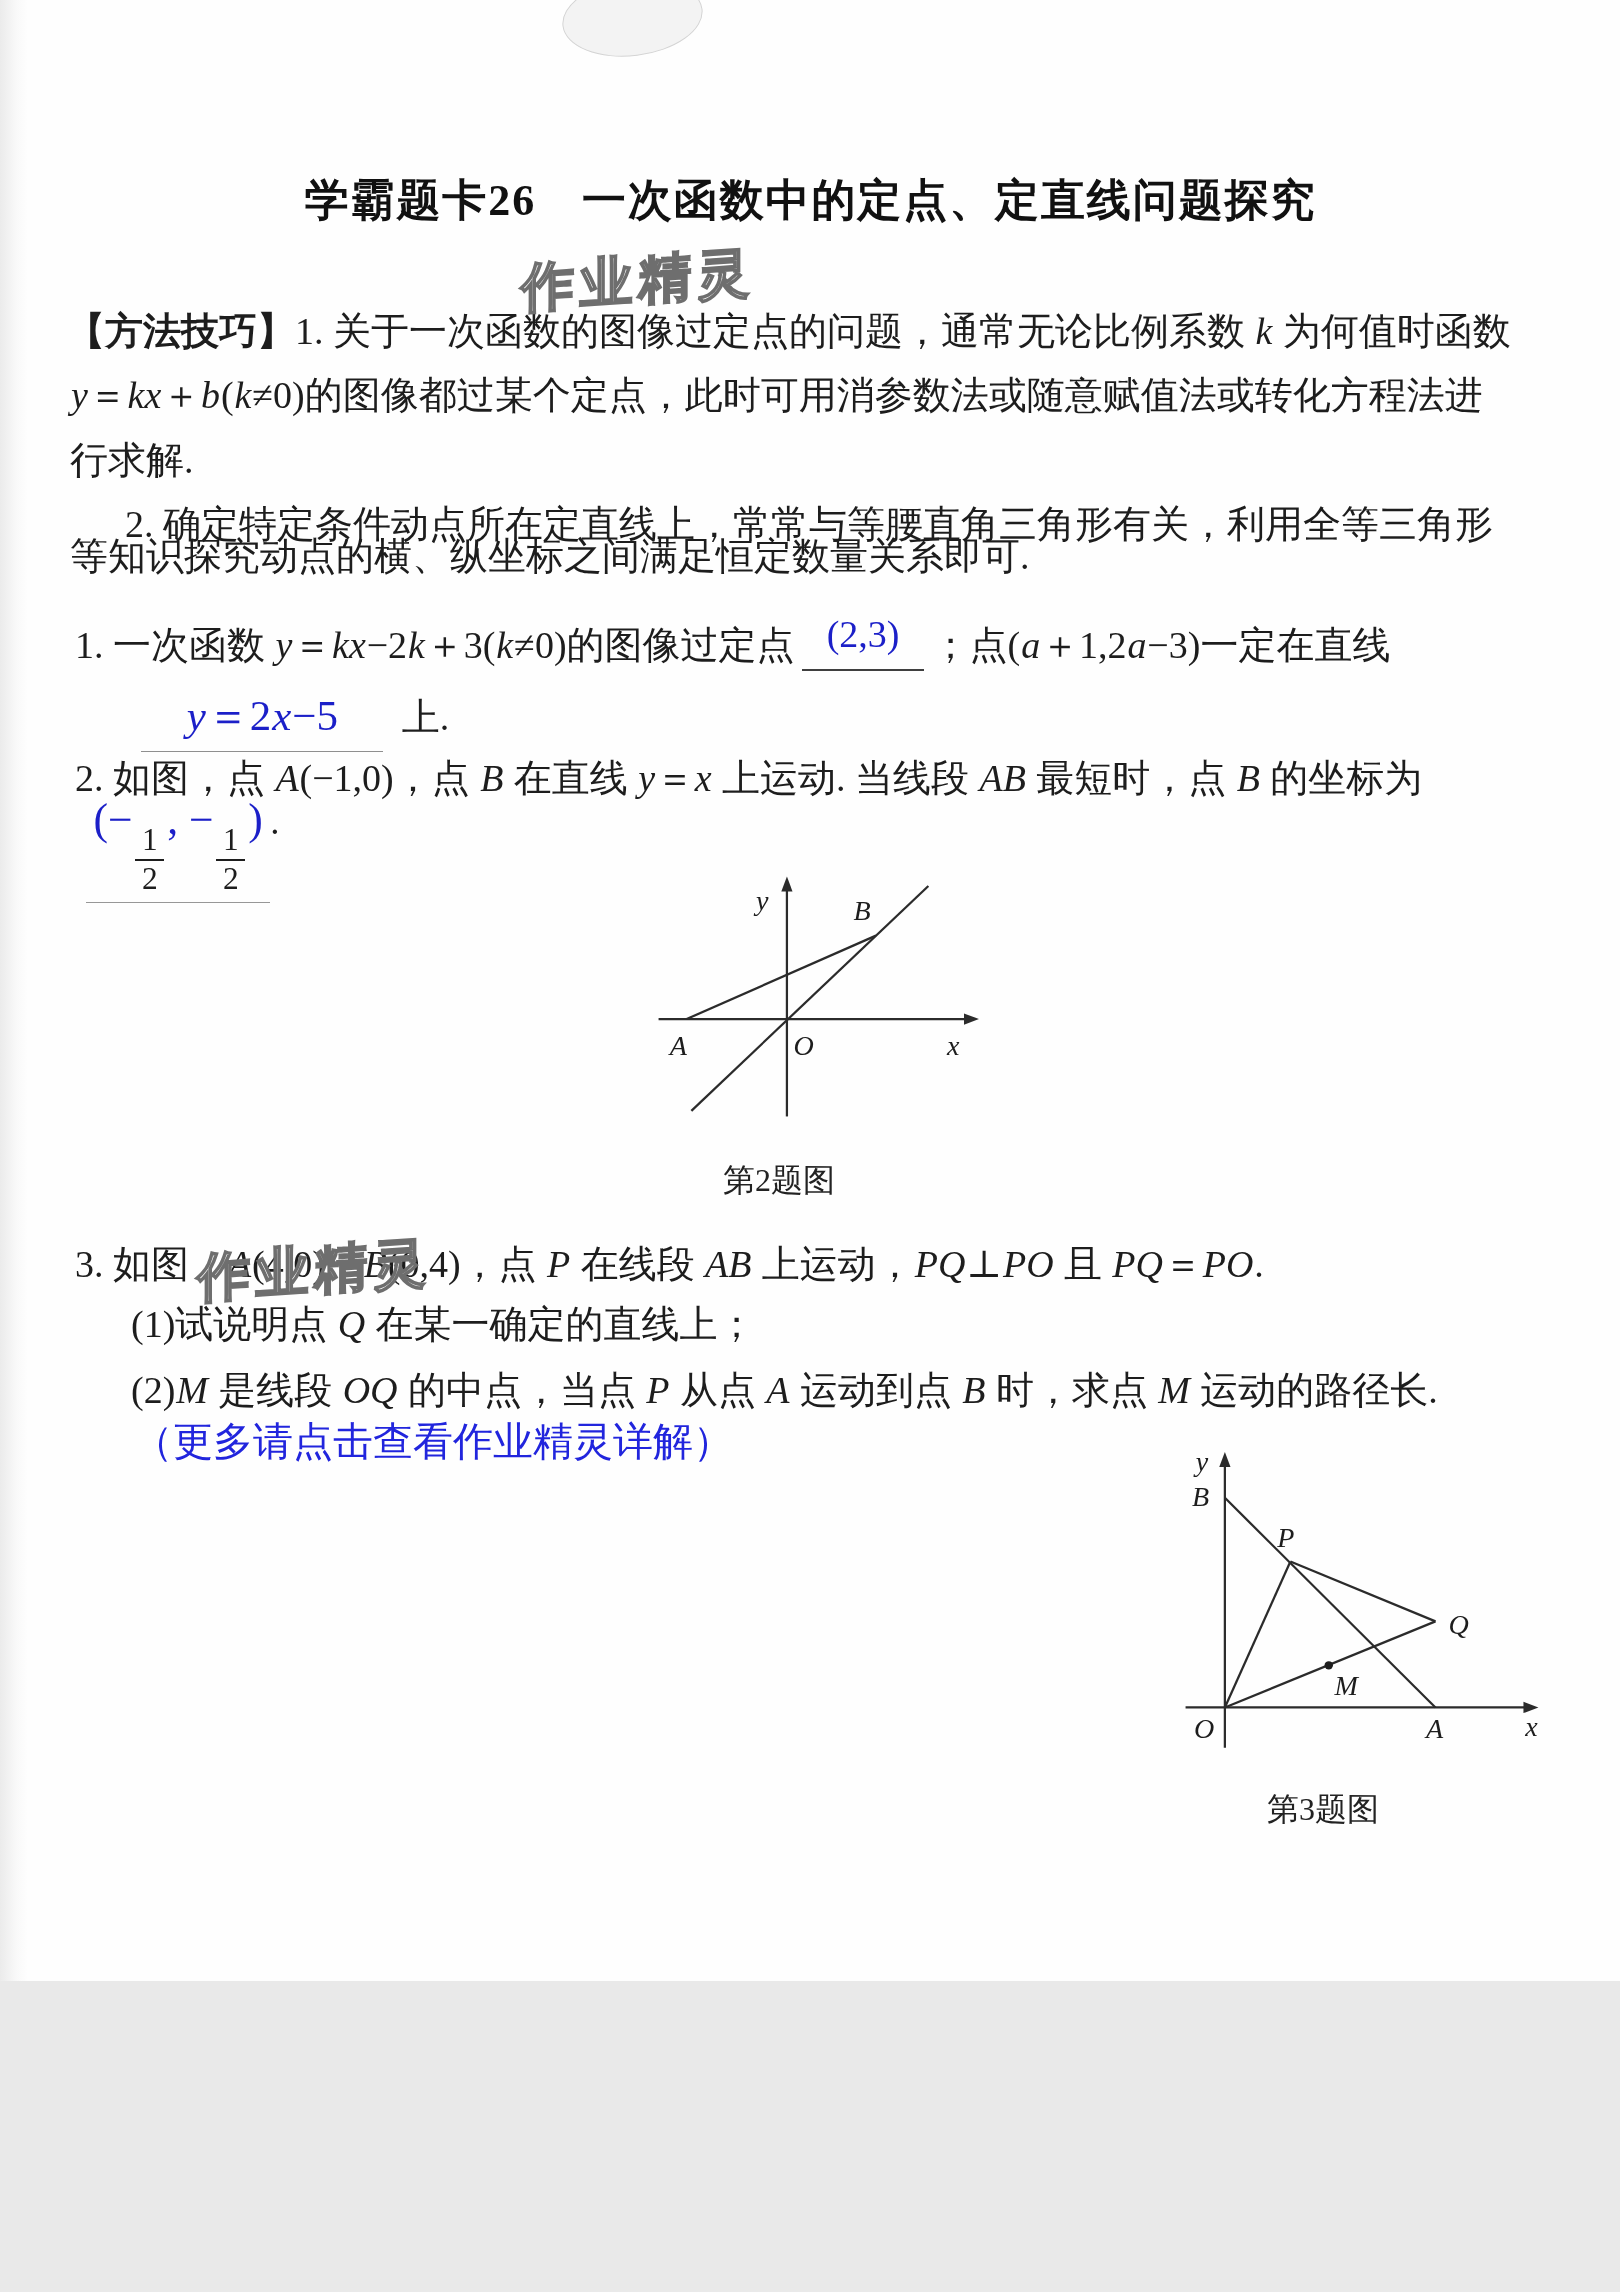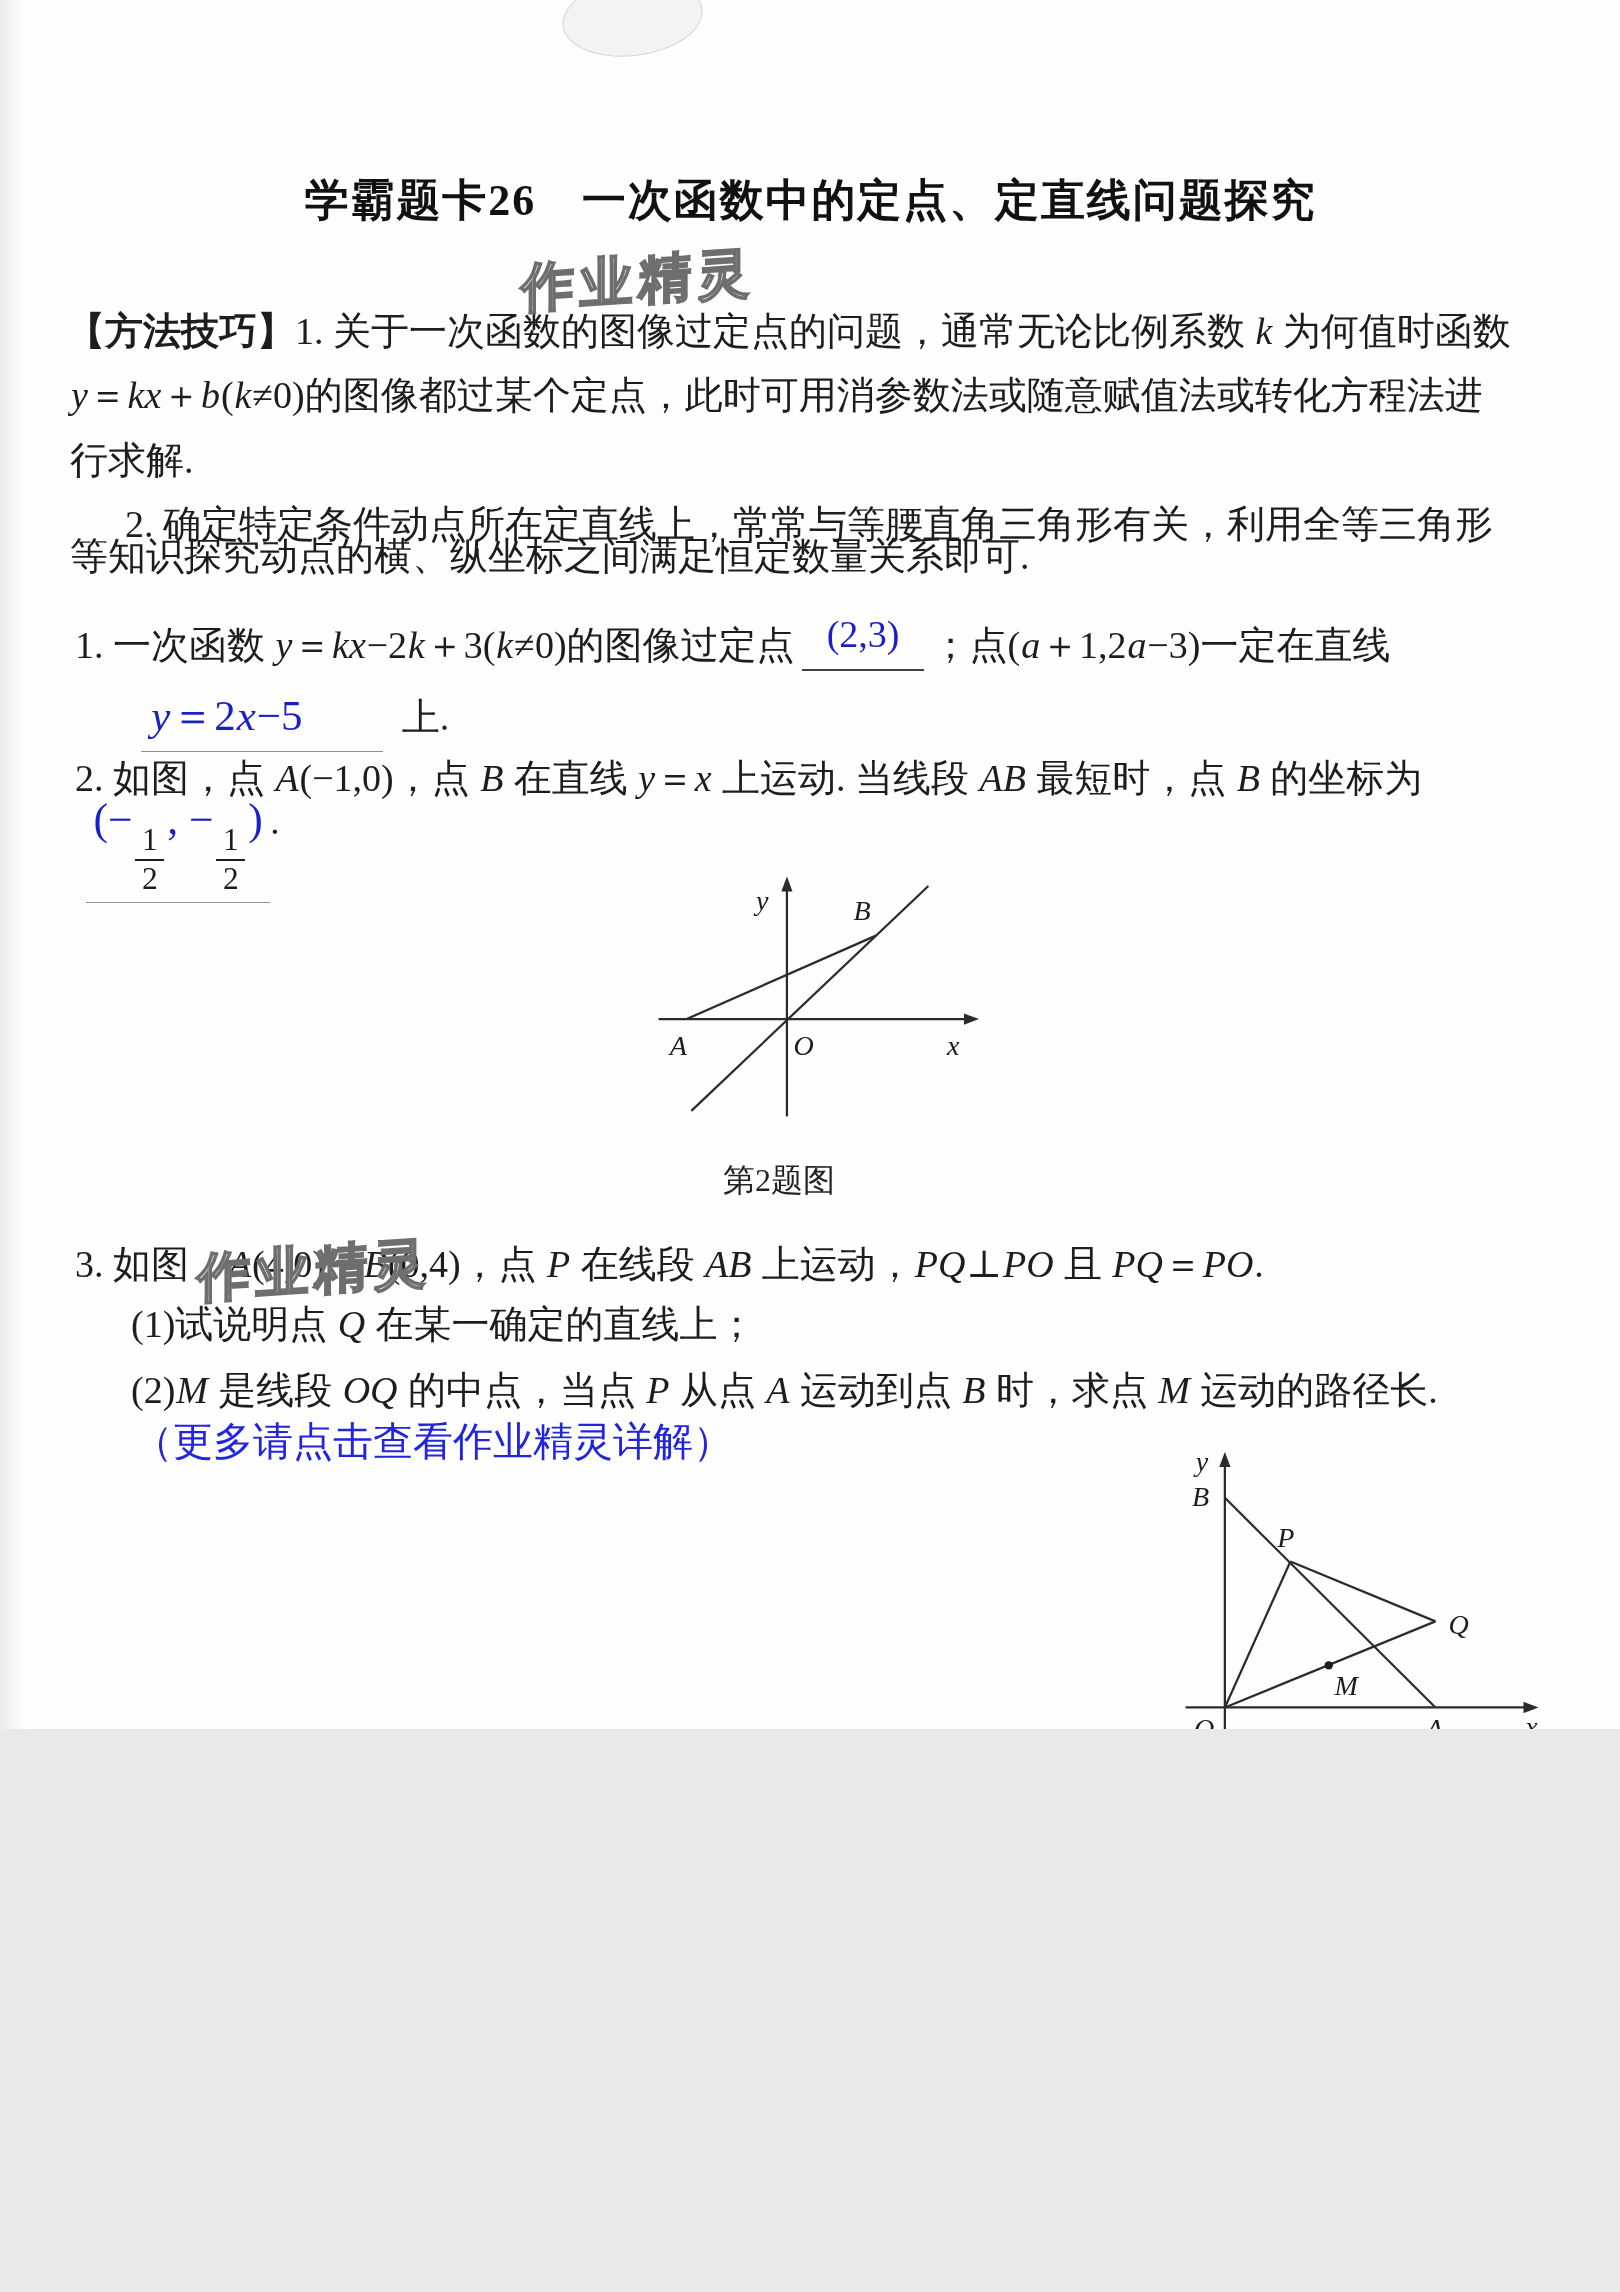--- a/index.html
+++ b/index.html
@@ -1,16 +1,16 @@
 <!DOCTYPE html>
 <html style="--blue: #1b1fc8; --link: #2125dd; --ink: #1d1d1d;font-size:15px"><head>
 <meta charset="utf-8">
 <style>
   html,body{margin:0;padding:0;background:#e9e9e9;}
-  #page{position:relative;width:1621px;height:1729px;background:#fefefe;overflow:hidden;
+  #page{position:relative;width:1621px;height:1981px;background:#fefefe;overflow:hidden;
         font-family:"Liberation Serif","DejaVu Serif",serif;color:var(--ink,#1d1d1d);}
   #page-edge{position:absolute;left:0;top:0;bottom:0;width:28px;
         background:linear-gradient(90deg,#ebebeb,#f9f9f9 60%,#fefefe);}
   #top-mark{position:absolute;left:562px;top:-20.6px;width:139px;height:75px;border-radius:50%;
         background:#f2f2f2;border:1.9px solid #cdcdcd;transform:rotate(-7deg);opacity:.85;}
   #title{position:absolute;left:0;right:0;top:171px;text-align:center;
         font-size:44px;font-weight:bold;letter-spacing:1.9px;color:#111;}
   .ln{position:absolute;font-size:38px;line-height:1.2;white-space:nowrap;}
   .run.b{font-weight:bold;}
   .run.it{font-style:italic;font-family:"Liberation Serif","DejaVu Serif",serif;padding:0 0.9px;}
@@ -19,21 +19,21 @@
   #m1{left:67px;top:309px;text-align:right;}
   #m2{left:70px;top:373px;}
   #m3{left:70px;top:438px;}
   #m4{left:125px;top:502px;}
   #m5{left:70px;top:534px;}
   #p1line{left:75px;top:623px;}
   .answer-blank{display:inline-block;min-width:122px;text-align:center;
         border-bottom:2.8px solid #3f3f3f;margin:0 7.5px;vertical-align:baseline;}
   .answer-blank .run{position:relative;top:-11.2px;}
   #p1ansline{left:141px;top:690px;}
-  .answer-underline{display:inline-block;min-width:223px;
+  .answer-underline{display:inline-block;min-width:223px;text-align:center;
         border-bottom:1.9px solid #8f8f8f;padding:0 9.4px 9.4px;font-size:43px;}
   #p1ansline .suffix{margin-left:19px;}
   #p2line{left:75px;top:756px;}
   #p2ans{left:86px;top:793px;font-size:37px;}
   .answer-underline2{display:inline-block;border-bottom:1.9px solid #979797;padding:0 7.5px 7.5px;}
   .frac{display:inline-flex;flex-direction:column;align-items:center;vertical-align:-0.52em;
         line-height:1;font-size:0.85em;margin:0 2.8px;}
   .frac .fn{padding:0 6.6px 2.8px;border-bottom:2.8px solid currentColor;}
   .frac .fd{padding-top:2.8px;}
   #p3line{left:75px;top:1242px;}

